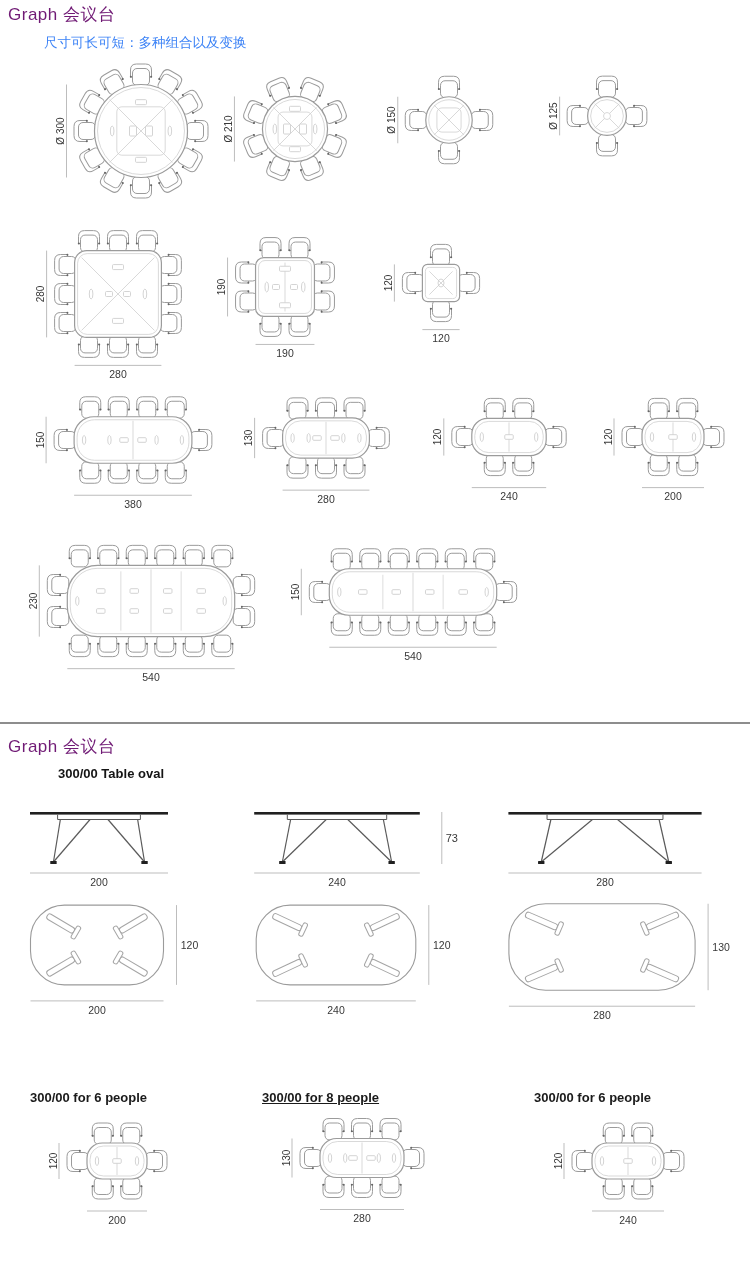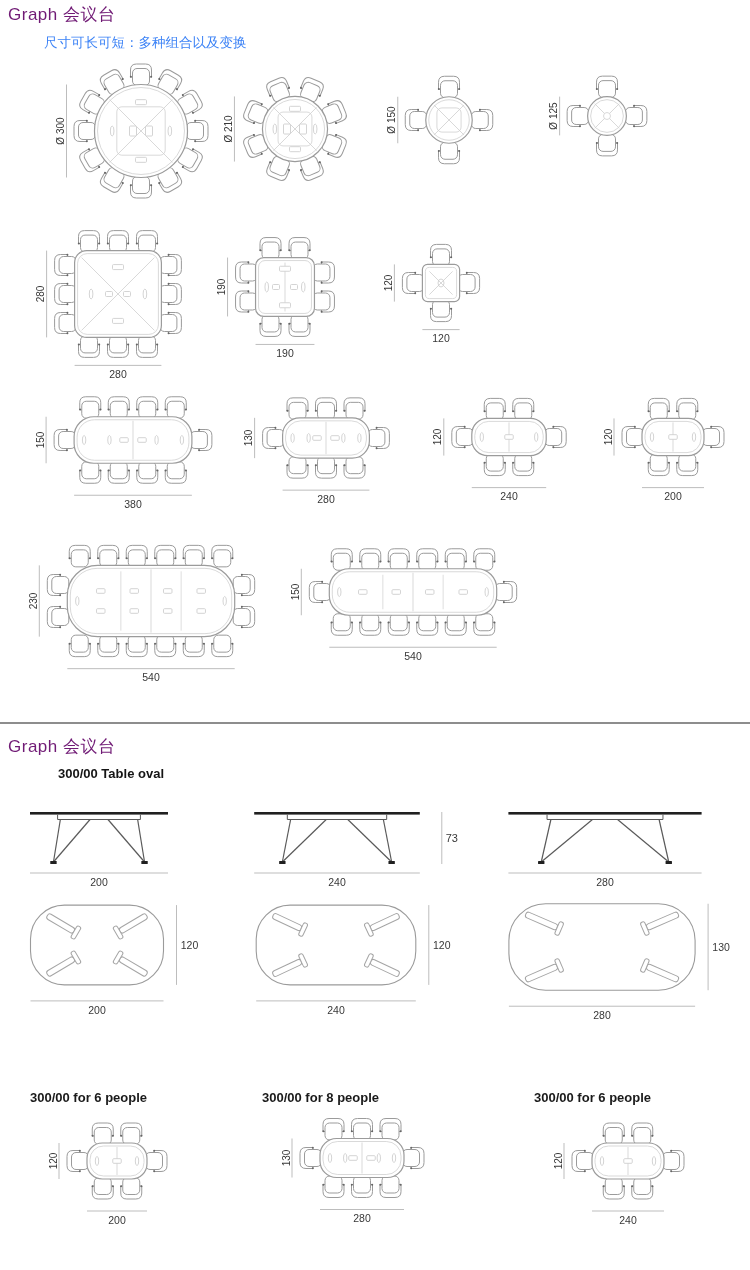--- a/index.html
+++ b/index.html
@@ -6,21 +6,21 @@
   .page{position:relative;width:750px;height:1270px;background:#ffffff;overflow:hidden;
         font-family:"Liberation Sans", sans-serif;}
   #canvas{position:absolute;left:0;top:0;}
   .sec-title{position:absolute;left:8px;font-size:17px;color:#701a75;letter-spacing:0.5px;}
   .t1{top:3px;}
   .t2{top:735px;}
   .subtitle{position:absolute;left:44px;top:34px;font-size:13.5px;font-weight:normal;color:#3b82f6;}
   .product{position:absolute;left:30px;top:766px;font-size:13px;font-weight:bold;color:#151515;margin-left:28px;}
   .divider{position:absolute;left:0;top:722px;width:750px;height:1.5px;background:#8d8d8d;}
   .caption{position:absolute;top:1066px;font-size:13px;font-weight:bold;color:#1a1a1a;margin-top:24px;}
-  .c0{left:30px;}.c1{left:262px;}.c2{left:534px;}
+  .c0{left:30px;}.c1{left:262px;text-decoration:underline;}.c2{left:534px;}
 </style>
 </head>
 <body>
 
 <div class="page">
   <svg id="canvas" width="750" height="1270">
       <g transform="translate(141,131)">
         <g transform="translate(3.429011037612589e-15,-56) rotate(-180)">
           <path d="M-10.5,-2 L-10.5,5 Q-10.5,11 -4.5,11 L4.5,11 Q10.5,11 10.5,5 L10.5,-2 Z" fill="#fff" stroke="#9b9b9b" stroke-width="1"></path>
           <rect x="-8.5" y="-10.5" width="17" height="17" rx="4.5" fill="#fff" stroke="#9b9b9b" stroke-width="1"></rect>

